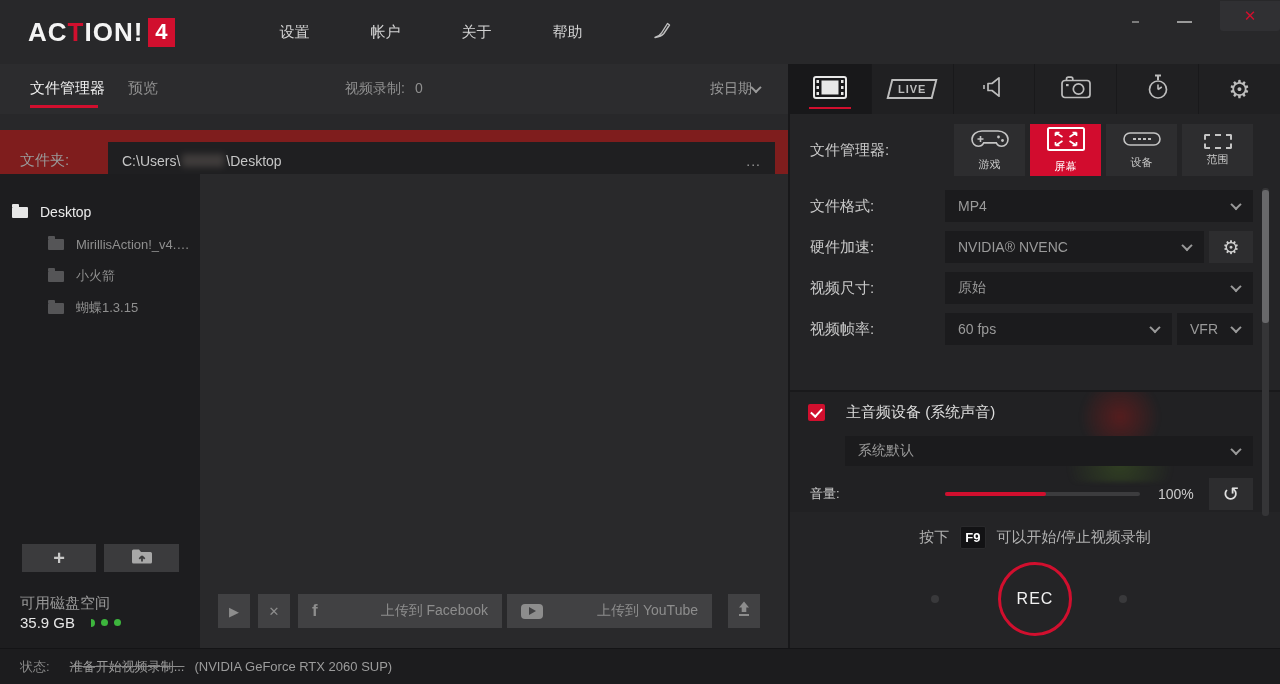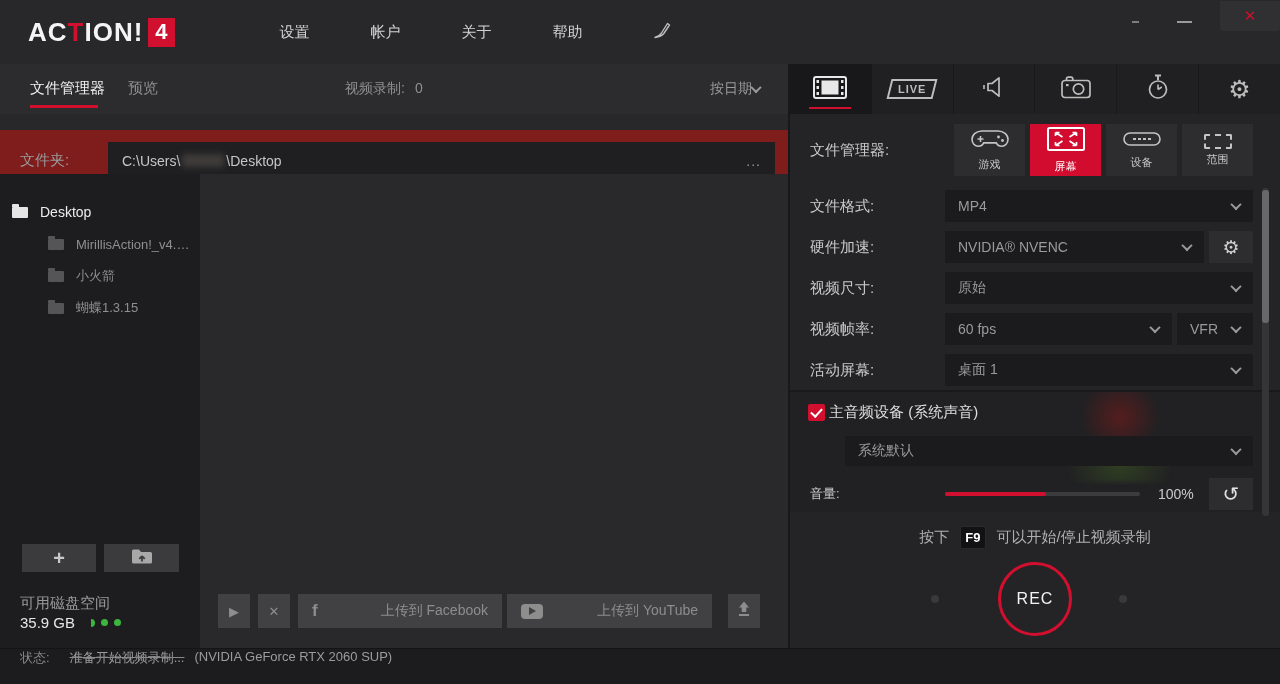--- a/index.html
+++ b/index.html
@@ -91,41 +91,41 @@
   .dd { flex:1; height:32px; background:#1b1b1d; display:flex; align-items:center; padding:0 13px; cursor:default; }
   .dd-val { font-size:14px; color:#9a9a9a; white-space:nowrap; }
   .dd .chev { margin-left:auto; }
   .sq-btn { width:44px; height:32px; margin-left:5px; background:#2d2d2f; display:flex; align-items:center; justify-content:center; flex-shrink:0; }
   .sq-btn .gear-glyph { font-size:19px; color:#cecece; }
   .dd-vfr { flex:0 0 76px; margin-left:5px; }
   .sep { position:absolute; left:0; top:326px; width:490px; height:2px; background:#19191b; }
   .audio { position:absolute; left:0; top:328px; width:490px; height:120px; background:#212123; overflow:hidden; }
   .wm-red { position:absolute; left:280px; top:-10px; width:100px; height:70px; background:radial-gradient(circle, rgba(150,25,25,.45), transparent 65%); filter:blur(2px); pointer-events:none; }
   .wm-green { position:absolute; left:255px; top:50px; width:150px; height:40px; background:radial-gradient(circle, rgba(65,95,35,.5), transparent 68%); filter:blur(2px); pointer-events:none; }
-  .chk-row { position:absolute; left:18px; top:11px; display:flex; align-items:center; gap:4px; }
+  .chk-row { position:absolute; left:18px; top:11px; display:flex; align-items:center; gap:21px; }
   .checkbox { width:17px; height:17px; background:#d10f2e; border-radius:2px; position:relative; }
   .checkbox::after { content:""; position:absolute; left:5px; top:2px; width:5px; height:9px; border-right:2px solid #fff; border-bottom:2px solid #fff; transform:rotate(43deg); }
   .chk-label { font-size:15px; color:#dedede; white-space:nowrap; }
   .audio-dd { position:absolute; left:55px; top:44px; width:408px; height:30px; background:#1b1b1d; display:flex; align-items:center; padding:0 13px; }
   .vol-row { position:absolute; left:20px; top:86px; width:443px; height:32px; display:flex; align-items:center; }
   .vol-label { width:135px; font-size:13px; color:#cacaca; flex-shrink:0; white-space:nowrap; }
   .vol-track { width:195px; height:4px; background:#3c3c3e; border-radius:2px; position:relative; }
   .vol-fill { position:absolute; left:0; top:0; height:100%; background:#d10f2e; border-radius:2px; }
   .vol-value { margin-left:18px; font-size:14px; color:#cacaca; }
   .reset-btn { margin-left:auto; width:44px; height:32px; background:#2d2d2f; display:flex; align-items:center; justify-content:center; color:#e0e0e0; font-size:20px; line-height:1; }
   .sbar-track { position:absolute; right:11px; top:124px; width:7px; height:328px; background:#353537; border-radius:3px; }
   .sbar-thumb { position:absolute; left:0; top:2px; width:7px; height:133px; background:#68686a; border-radius:3px; }
   .hint { position:absolute; left:0; top:462px; width:490px; display:flex; align-items:center; justify-content:center; gap:11px; }
   .hint-txt { font-size:15px; color:#b0b0b0; white-space:nowrap; }
   .key-box { min-width:25px; height:23px; background:#121214; border:1px solid #2a2a2c; border-radius:2px; color:#fff; font-size:13px; font-weight:bold; display:flex; align-items:center; justify-content:center; padding:0 4px; }
   .rec-btn { position:absolute; left:208px; top:498px; width:74px; height:74px; border:3px solid #d10f2e; border-radius:50%; display:flex; align-items:center; justify-content:center; color:#f2f2f2; font-size:16px; letter-spacing:1px; background:transparent; }
   .side-dot { position:absolute; width:8px; height:8px; border-radius:50%; background:#39393b; }
   .dot-l { left:141px; top:531px; } .dot-r { left:329px; top:531px; }
   
-  .statusbar { position:absolute; left:0; top:648px; width:1280px; height:36px; background:#1c1c1e; border-top:1px solid #141416; display:flex; }
+  .statusbar { position:absolute; left:0; top:648px; width:1280px; height:36px; background:#1c1c1e; border-top:1px solid #141416; display:flex; align-items:center; }
   .st-label { margin-left:20px; font-size:13px; color:#8a8a8a; white-space:nowrap; }
   .st-text { margin-left:20px; font-size:13px; color:#9c9c9c; text-decoration:line-through; text-decoration-color:#8a8a8a; white-space:nowrap; }
   .st-gpu { margin-left:10px; font-size:13px; color:#9c9c9c; white-space:nowrap; }
 </style>
 </head>
 <body>
 
 <div class="app">
 
   <div class="topbar">
@@ -375,27 +375,20 @@
         <span class="slabel">视频帧率:</span>
         <div class="dd">
           <span class="dd-val">60 fps</span>
           <span class="chev"></span>
         </div>
         <div class="dd dd-vfr">
           <span class="dd-val">VFR</span>
           <span class="chev"></span>
         </div>
       </div>
-      <div class="srow">
-        <span class="slabel">活动屏幕:</span>
-        <div class="dd">
-          <span class="dd-val">桌面 1</span>
-          <span class="chev"></span>
-        </div>
-      </div>
     </div>
 
     <div class="sep"></div>
 
     <div class="audio">
       <div class="wm-red"></div>
       <div class="wm-green"></div>
       <div class="chk-row">
         <span class="checkbox"></span>
         <span class="chk-label">主音频设备 (系统声音)</span>

